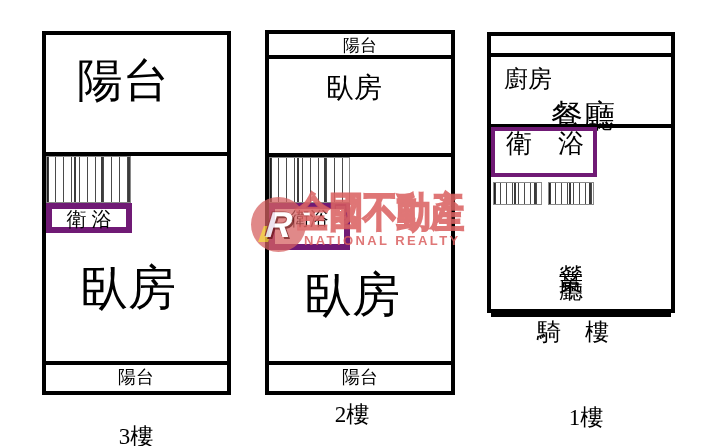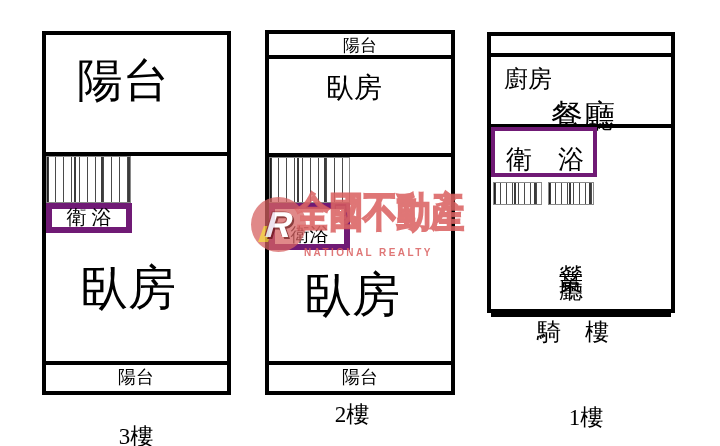--- a/index.html
+++ b/index.html
@@ -37,21 +37,21 @@
     white-space: nowrap;
     transform: translate(-50%, -50%);
     line-height: 1;
   }
   .bathbox {
     position: absolute;
     border: 6px solid #701a75;
     box-sizing: border-box;
     background: #fff;
     display: flex;
-    align-items: flex-end;
+    align-items: flex-start;
     justify-content: center;
     font-size: 20px;
     line-height: 1;
   }
   .hatch {
     position: absolute;
     border: 1px solid #8a8a8a;
     box-sizing: border-box;
     background:
       repeating-linear-gradient(90deg, rgba(25,25,25,0.85) 0 2px, transparent 2px 27px),
@@ -112,23 +112,23 @@
     line-height: 1.05;
     white-space: nowrap;
     color: #ffffff;
     -webkit-text-stroke: 2px rgba(217, 92, 92, 0.95);
     text-shadow: 0 0 1px rgba(217, 92, 92, 0.4);
     transform: scaleX(0.82);
     transform-origin: left top;
   }
   #wm-subtitle {
     position: absolute;
-    left: 304px; top: 247px;
+    left: 304px; top: 233px;
     font-family: "Liberation Sans", sans-serif;
-    font-size: 10px;
+    font-size: 13px;
     font-weight: bold;
     letter-spacing: 2.4px;
     white-space: nowrap;
     color: rgba(217, 92, 92, 0.95);
   }
   .vtext {
     position: absolute;
     transform: translate(-50%, -50%);
     writing-mode: vertical-rl;
     text-orientation: upright;

